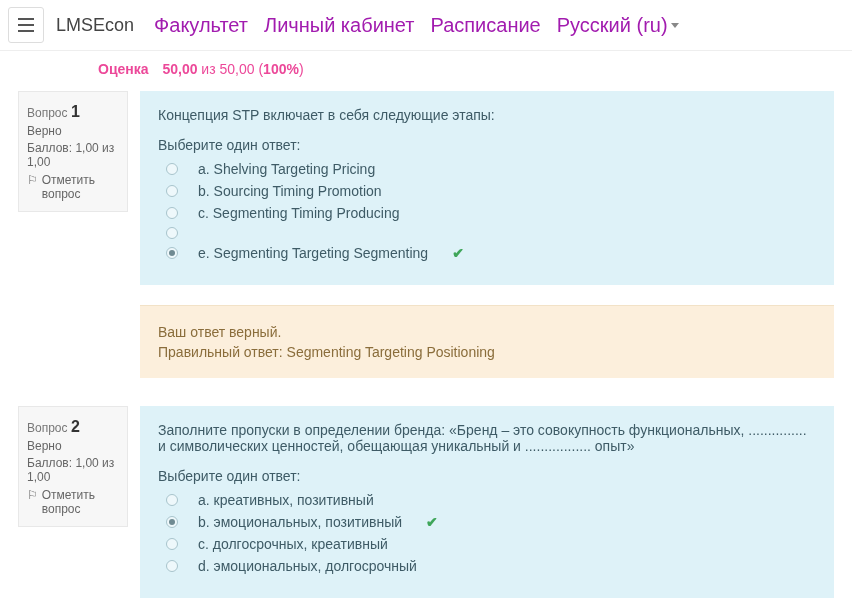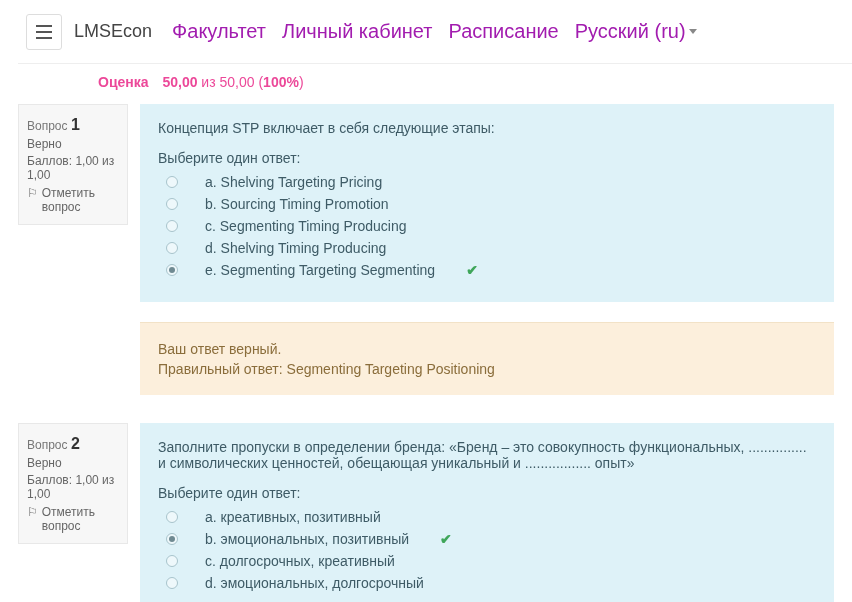--- a/index.html
+++ b/index.html
@@ -1,37 +1,37 @@
 <!DOCTYPE html>
 <html><head>
 <meta charset="utf-8">
 <style>
 * { box-sizing: border-box; margin: 0; padding: 0; }
 body { font-family: "Segoe UI", Arial, sans-serif; font-size: 14px; color: #555; background: #fff; width: 852px; }
-.navbar { display: flex; align-items: center; height: 64px; border-bottom: 1px solid #eee; padding: 0 8px; margin-left: 18px; }
+.navbar { display: flex; align-items: center; height: 51px; border-bottom: 1px solid #eee; padding: 0 8px; }
 .hamburger { width: 36px; height: 36px; border: 1px solid #ddd; border-radius: 3px; display: flex; align-items: center; justify-content: center; cursor: pointer; margin-right: 12px; }
 .hamburger svg { width: 16px; height: 14px; }
 .brand { font-size: 18px; color: #444; margin-right: 20px; }
 .nav-link { color: #a21caf; font-size: 20px; margin-right: 16px; cursor: pointer; text-decoration: none; }
 .lang { display: flex; align-items: center; gap: 3px; }
 .caret { display: inline-block; width: 0; height: 0; border-left: 4px solid transparent; border-right: 4px solid transparent; border-top: 5px solid #888; }
 .grade-row { padding: 10px 0 14px 98px; font-size: 14px; color: #ec4899; }
 .grade-row b { font-weight: 700; }
 .grade-val { margin-left: 10px; }
 .quiz-row { display: flex; margin-bottom: 28px; }
 .info { width: 110px; min-width: 110px; margin-left: 18px; margin-right: 12px; background: #f7f7f7; border: 1px solid #e8e8e8; padding: 8px 8px 10px 8px; font-size: 12px; color: #666; align-self: flex-start; }
 .info .qlabel { color: #777; text-align: right; }
 .info .qnum { font-size: 16px; font-weight: 700; color: #333; }
 .info-line { margin: 3px 0; }
 .flag-link { display: flex; gap: 4px; cursor: pointer; color: #666; font-size: 12px; margin-top: 4px; align-items: flex-start; }
 .qbody { flex: 1; margin-right: 18px; }
 .formulation { background: #def2f8; padding: 16px 18px 18px 18px; color: #3e5b66; }
 .qtext { margin-bottom: 14px; }
 .prompt { margin-bottom: 8px; }
-.answer { display: flex; align-items: center; gap: 27px; margin: 6px 0 6px 8px; }
+.answer { display: flex; align-items: center; gap: 20px; margin: 6px 0 6px 8px; }
 .radio { width: 12px; height: 12px; border: 1px solid #a8c4cc; border-radius: 50%; display: inline-flex; align-items: center; justify-content: center; background: #eef8fb; }
 .radio.selected::after { content: ""; width: 6px; height: 6px; background: #6f8a92; border-radius: 50%; }
 .ans-text { color: #3e5b66; }
 .check { color: #3fa65a; font-weight: 700; margin-left: 4px; }
 .feedback { background: #fcefdc; border-top: 1px solid #f2e2c7; padding: 14px 18px; color: #8a6d3b; margin-top: 20px; }
 .feedback p { margin: 4px 0; }
 </style>
 </head>
 <body>
 
@@ -84,21 +84,20 @@
       <div class="answer">
           <span class="radio"></span>
           <span class="ans-text">b. Sourcing Timing Promotion</span>
         </div>
       <div class="answer">
           <span class="radio"></span>
           <span class="ans-text">c. Segmenting Timing Producing</span>
         </div>
       <div class="answer">
           <span class="radio"></span>
-          <span class="ans-text">d. Shelving Timing Producing</span>
         </div>
       <div class="answer">
           <span class="radio selected"></span>
           <span class="ans-text">e. Segmenting Targeting Segmenting</span>
           <span class="check">✔</span>
         </div>
     </div>
     <div class="feedback">
       <p>Ваш ответ верный.</p>
       <p>Правильный ответ: Segmenting Targeting Positioning</p>

